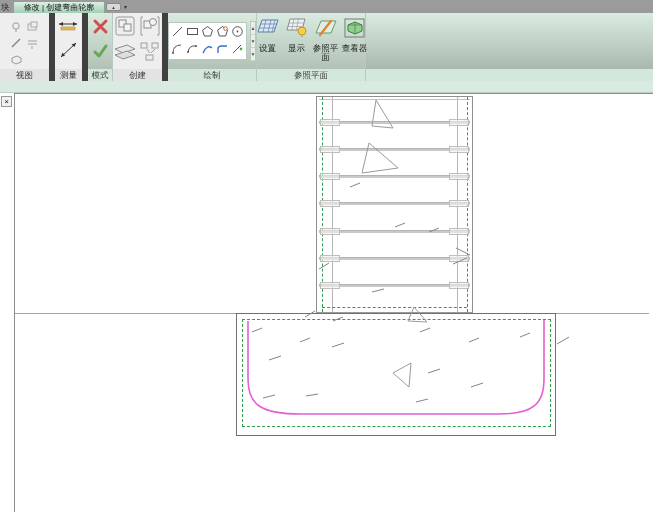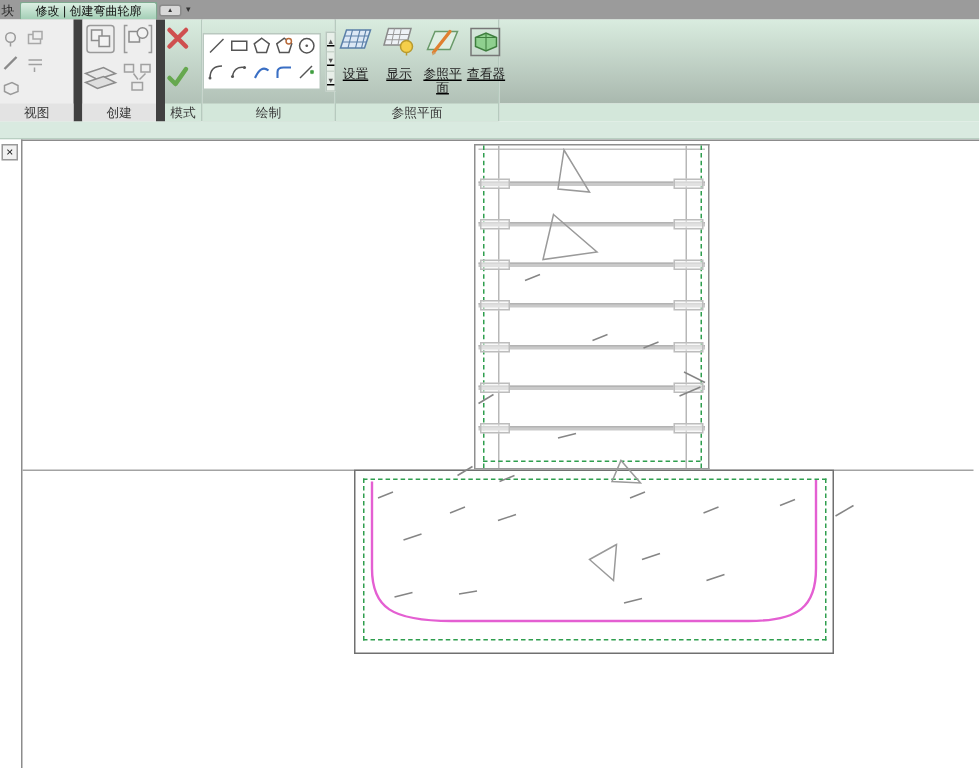--- a/index.html
+++ b/index.html
@@ -25,21 +25,21 @@
     background:linear-gradient(180deg,#dcefe3,#a2ceb5);
     border:1px solid #7faa90;border-bottom:none;border-radius:2px 2px 0 0;
     font-size:8px;line-height:11px;color:#111;text-align:center;white-space:nowrap;overflow:hidden;}
   .min-btn{position:absolute;left:106px;top:3px;width:15px;height:8px;background:#d8d8d8;
     border:1px solid #8a8a8a;border-radius:2px;font-size:5px;line-height:7px;text-align:center;color:#333;}
   .min-dd{position:absolute;left:124px;top:3px;font-size:6px;color:#333;line-height:8px;}
 
   
   .ribbon{position:absolute;left:0;top:13px;width:653px;height:68px;display:flex;}
   .panel{position:relative;height:68px;display:flex;flex-direction:column;}
-  .panel .content{flex:1;display:flex;align-items:center;gap:3px;text-decoration:underline;}
+  .panel .content{flex:1;display:flex;align-items:center;justify-content:center;gap:3px;}
   .panel .plabel{height:12px;font-size:8.5px;line-height:12px;text-align:center;color:#3a3a3a;}
   .panel.gray{background:var(--panel-gray);border-right:6px solid #404040;}
   .panel.gray .plabel{background:var(--panel-label-gray);}
   .panel.green{background:linear-gradient(180deg,var(--ctx-green-light),var(--ctx-green-dark));border-right:1px solid #b6cabe;}
   .panel.green .plabel{background:var(--ctx-label);}
   .ribbon-fill{flex:1;display:flex;flex-direction:column;}
   .ribbon-fill .fill-top{flex:1;background:linear-gradient(180deg,var(--ctx-green-light),var(--ctx-green-dark));}
   .ribbon-fill .fill-bottom{height:12px;background:var(--ctx-label);}
   .red-sliver{position:absolute;left:0;width:2px;height:6px;background:#c05050;}
   .mini{width:13px;height:11px;}
@@ -124,20 +124,52 @@
               </svg></span>
           <span class="mini">
             <svg width="13" height="13" viewBox="0 0 13 13">
                 <path d="M2 5 L7 3 L11 5 L11 9 L6 11 L2 9 Z" fill="none" stroke="#9a9a9a"></path>
               </svg></span>
         </div>
       </div>
       <div class="plabel">视图</div>
     </div>
 
+    <div class="panel gray" style="width:33px">
+      <div class="content" style="flex-direction:column;gap:4px">
+        <span>
+          <svg width="24" height="12" viewBox="0 0 24 12">
+              <line x1="2" y1="4" x2="20" y2="4" stroke="#333"></line>
+              <path d="M2 4 l4 -2 v4 z M20 4 l-4 -2 v4 z" fill="#333"></path>
+              <rect x="4" y="7" width="14" height="3" fill="#e8b64c" stroke="#a8842e" stroke-width="0.5"></rect>
+            </svg></span>
+        <span>
+          <svg width="24" height="20" viewBox="0 0 24 20">
+              <line x1="4" y1="17" x2="19" y2="3" stroke="#333"></line>
+              <path d="M4 17 l1.5 -4.5 l2.5 3 z M19 3 l-4.5 1.5 l3 2.5 z" fill="#333"></path>
+            </svg></span>
+      </div>
+      <div class="plabel">测量</div>
+    </div>
+
+    <div class="panel green" style="width:25px">
+      <div class="content">
+        <div class="mode-col">
+          <span>
+            <svg width="17" height="17" viewBox="0 0 17 17">
+                <path d="M3 3 L14 14 M14 3 L3 14" stroke="#cf4f4f" stroke-width="3" stroke-linecap="round"></path>
+              </svg></span>
+          <span>
+            <svg width="17" height="17" viewBox="0 0 17 17">
+                <path d="M3 9 L7 13 L14 3" fill="none" stroke="#66a84f" stroke-width="3" stroke-linecap="round" stroke-linejoin="round"></path>
+              </svg></span>
+        </div>
+      </div>
+      <div class="plabel">模式</div>
+    </div>
 
     <div class="panel gray" style="width:55px">
       <div class="content">
         <div class="create-grid">
           <span>
             <svg width="22" height="22" viewBox="0 0 22 22">
                 <rect x="2" y="2" width="18" height="18" rx="2" fill="none" stroke="#9a9a9a"></rect>
                 <rect x="5" y="5" width="7" height="7" fill="#f2f2f2" stroke="#8c8c8c"></rect>
                 <rect x="10" y="9" width="7" height="7" fill="#f2f2f2" stroke="#8c8c8c"></rect>
               </svg></span>
@@ -155,36 +187,20 @@
           <span>
             <svg width="24" height="22" viewBox="0 0 24 22">
                 <rect x="3" y="2" width="6" height="5" fill="none" stroke="#a0a0a0"></rect>
                 <rect x="14" y="2" width="6" height="5" fill="none" stroke="#a0a0a0"></rect>
                 <rect x="8" y="14" width="7" height="5" fill="none" stroke="#a0a0a0"></rect>
                 <path d="M9 8 l3 4 M17 8 l-4 4" stroke="#a0a0a0" fill="none"></path>
               </svg></span>
         </div>
       </div>
       <div class="plabel">创建</div>
-    </div>
-
-    <div class="panel green" style="width:25px">
-      <div class="content">
-        <div class="mode-col">
-          <span>
-            <svg width="17" height="17" viewBox="0 0 17 17">
-                <path d="M3 3 L14 14 M14 3 L3 14" stroke="#cf4f4f" stroke-width="3" stroke-linecap="round"></path>
-              </svg></span>
-          <span>
-            <svg width="17" height="17" viewBox="0 0 17 17">
-                <path d="M3 9 L7 13 L14 3" fill="none" stroke="#66a84f" stroke-width="3" stroke-linecap="round" stroke-linejoin="round"></path>
-              </svg></span>
-        </div>
-      </div>
-      <div class="plabel">模式</div>
     </div>
 
     <div class="panel green" style="width:89px">
       <div class="content">
         <div class="draw-box">
           <span><svg width="13" height="13" viewBox="0 0 13 13">
                 <line x1="2" y1="11" x2="11" y2="2" stroke="#555"></line>
               </svg></span>
           <span><svg width="13" height="13" viewBox="0 0 13 13">
                 <rect x="1.5" y="3.5" width="10" height="6" fill="none" stroke="#555"></rect>

